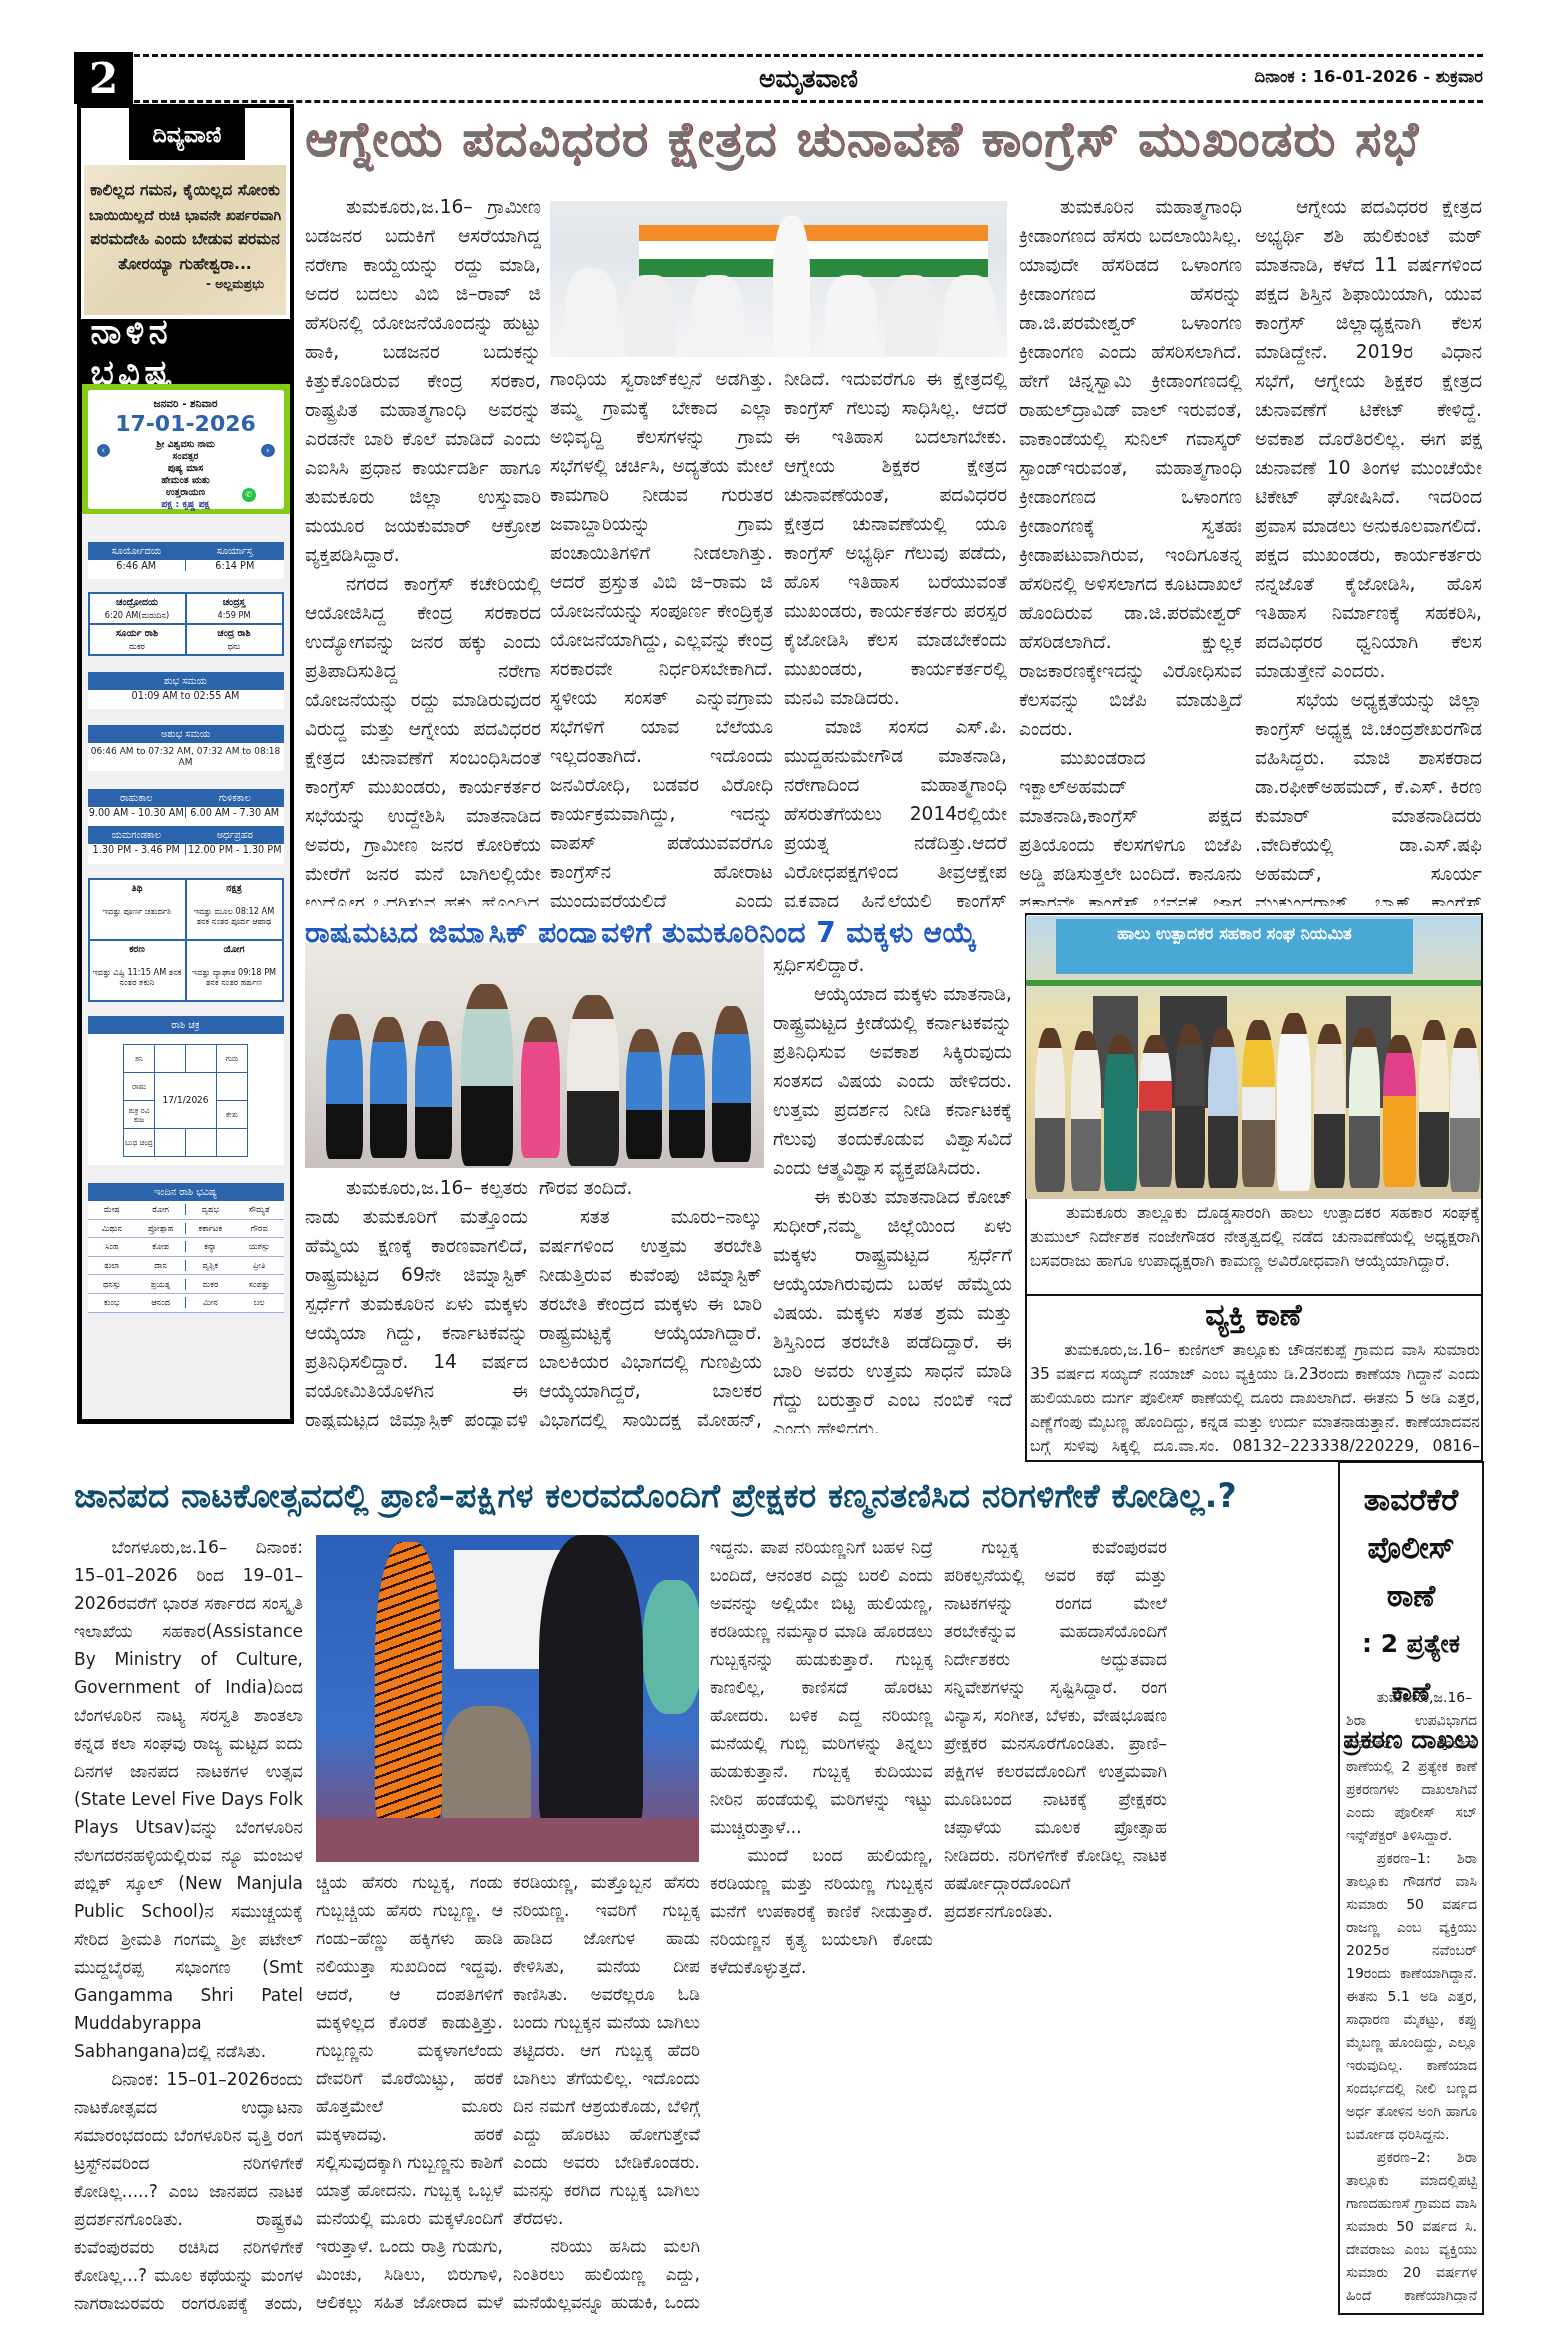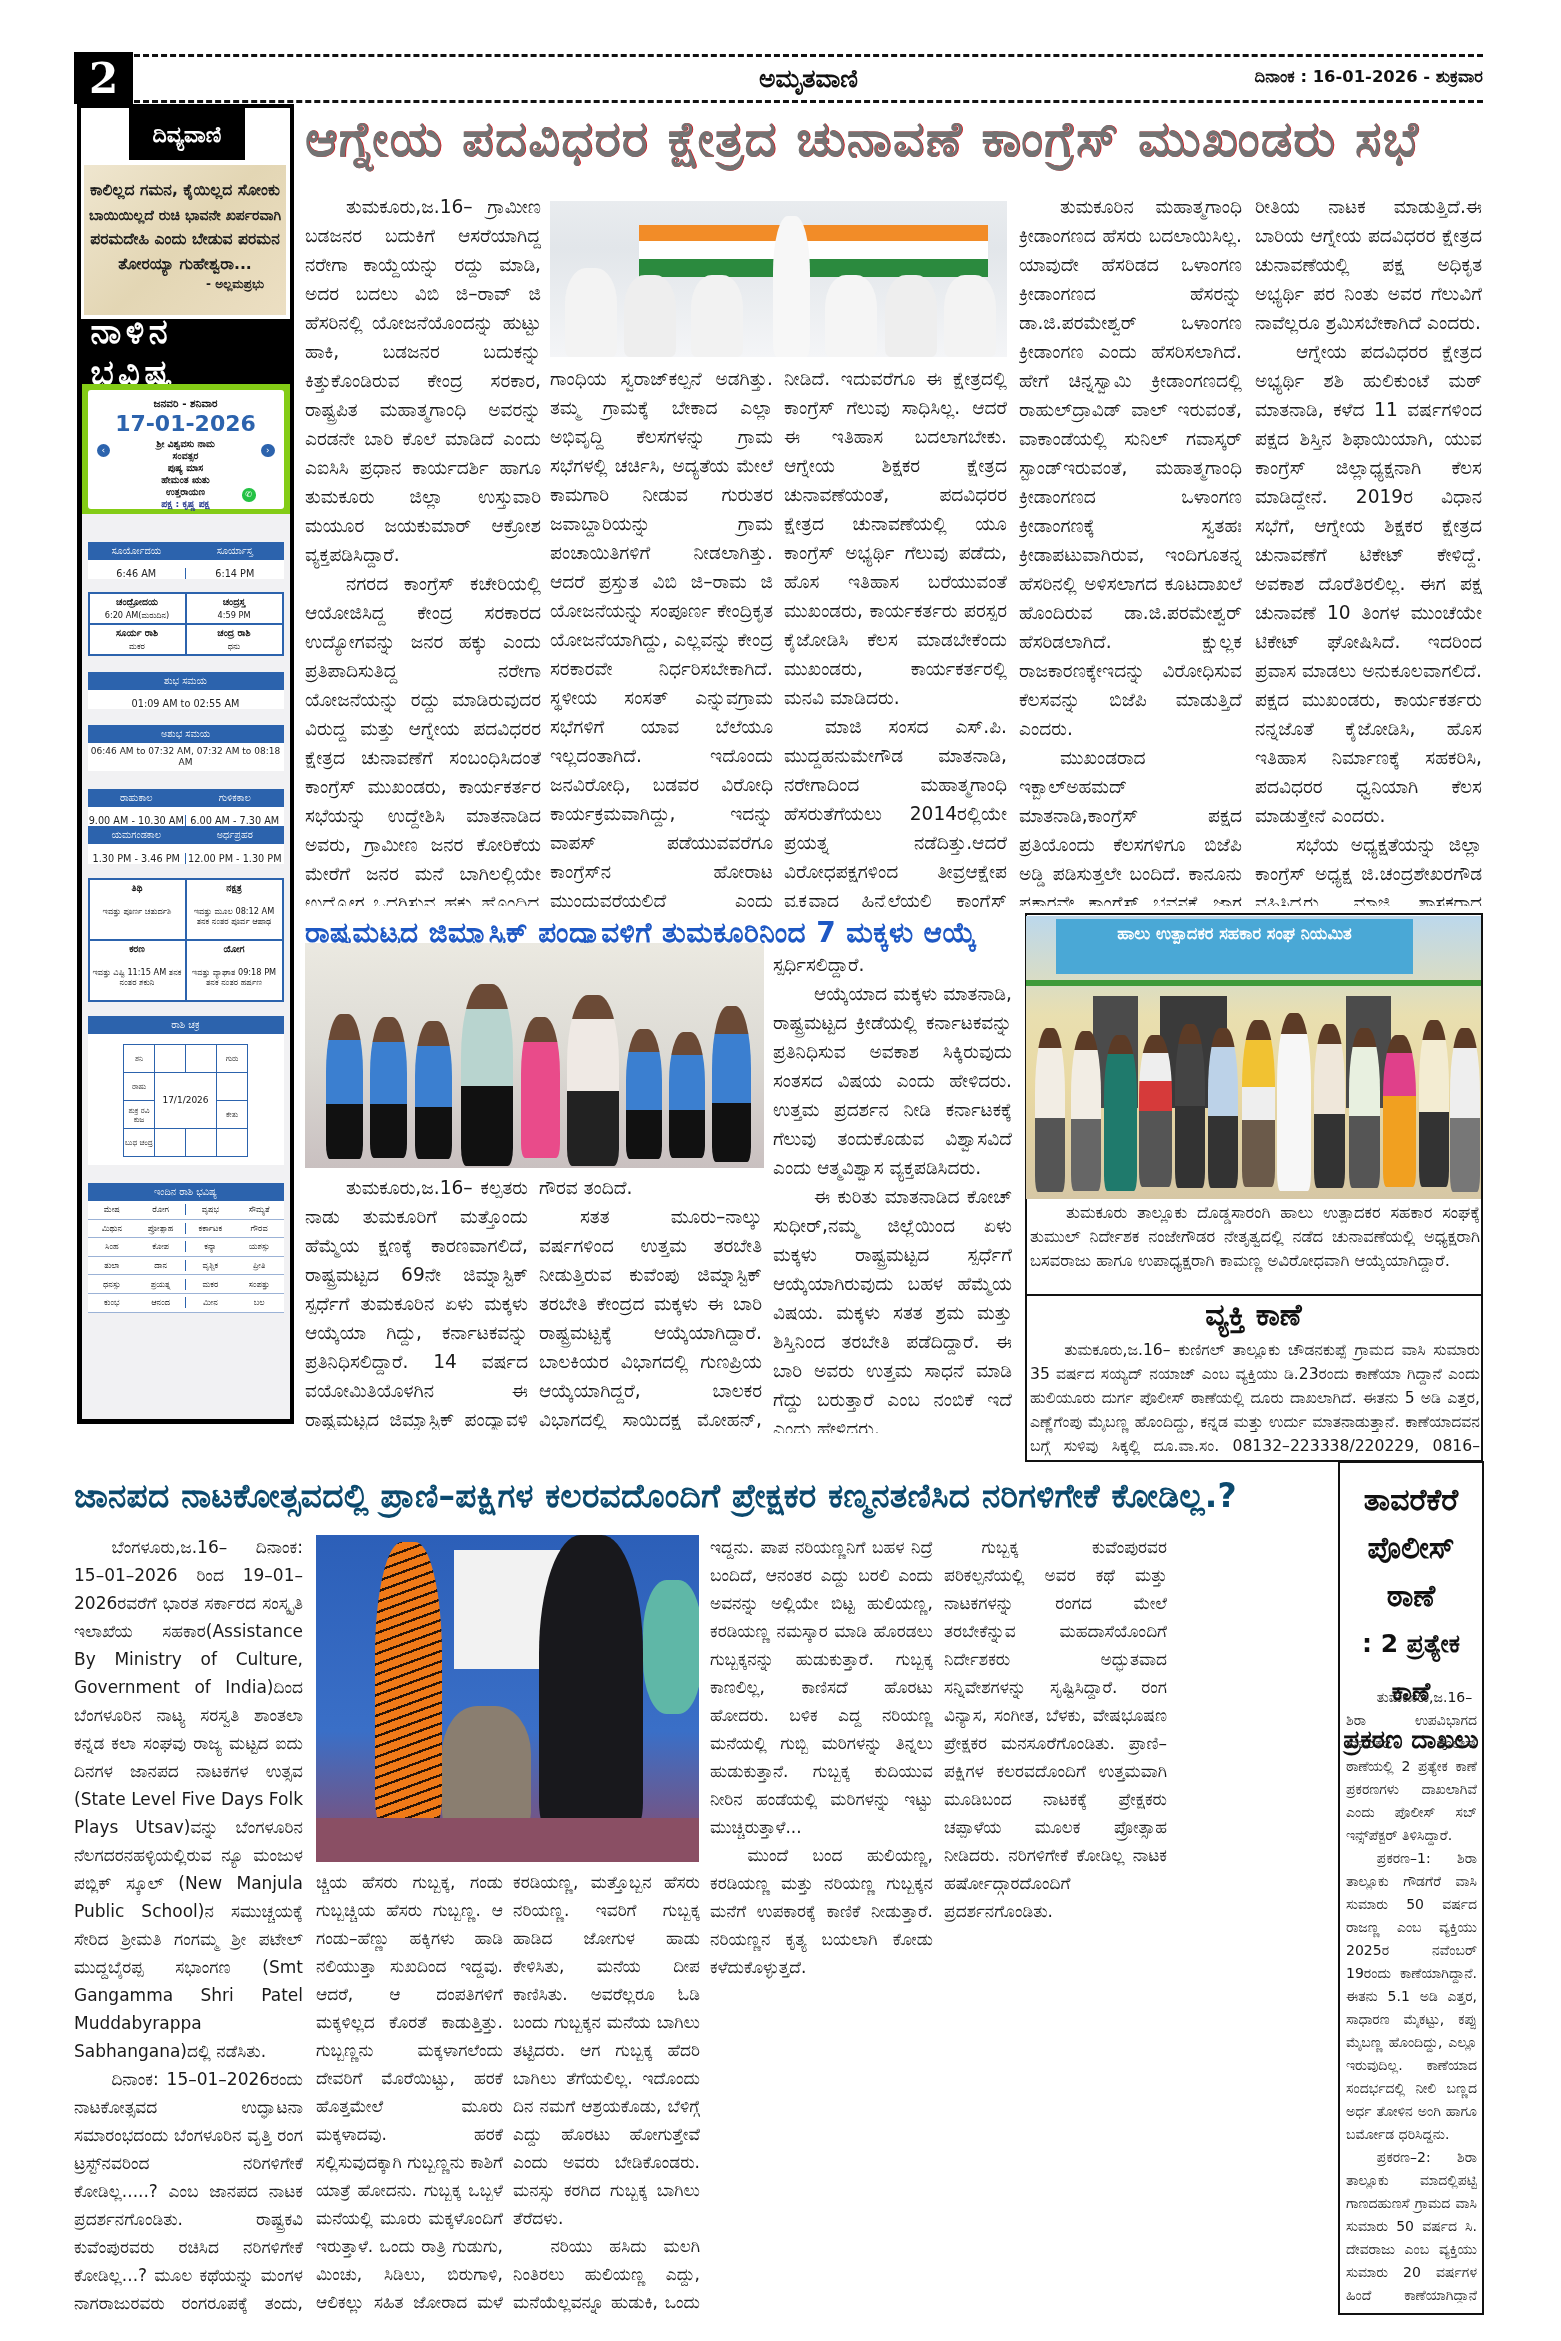--- a/index.html
+++ b/index.html
@@ -28,21 +28,21 @@
   #cal-card{position:absolute;left:6px;top:6px;width:196px;height:119px;background:#fff;border-radius:3px;text-align:center}
   #cal-month{font:bold 10.4px "DejaVu Sans",sans-serif;margin-top:7.4px}
   #cal-date{font:bold 22px "DejaVu Sans",sans-serif;color:#2c63ad;line-height:28px}
   .cal-line{font:bold 9.3px "DejaVu Sans",sans-serif;line-height:12px}
   #cal-paksha{color:#2b3d8f}
   .navbtn{position:absolute;top:54px;width:13.4px;height:13.4px;border-radius:50%;background:#2c63ad;color:#fff;font-size:9px;line-height:13.4px;text-align:center}
   #wa-icon{position:absolute;right:28px;bottom:7.4px;width:13.4px;height:13.4px;border-radius:50%;background:#25c245;color:#fff;font-size:8.2px;line-height:13.4px;text-align:center}
   .ptable{position:absolute;left:6px;width:196px;background:#fff;font-family:"DejaVu Sans",sans-serif}
   .ph{background:#2c63ad;color:#fff;font-size:9.7px;height:18px;display:flex;align-items:center}
   .ph span,.pv span{flex:1;text-align:center}
-  .pv{font-size:9.7px;min-height:19.3px;display:flex;align-items:flex-end;color:#222}
+  .pv{font-size:9.7px;min-height:19.3px;display:flex;align-items:flex-start;color:#222}
   .pv span+span,.ph span+span{border-left:0.7px solid #2c63ad}
   .box2{border:0.7px solid #2c63ad;display:grid;grid-template-columns:1fr 1fr}
   .box2 div{border:0.7px solid #2c63ad;text-align:center;font-size:8.2px;padding:3px 1.5px;line-height:10.4px}
   .box2 b{display:block;font-size:9.3px;margin-bottom:2.2px}
   .rasi{border-collapse:collapse;margin:10.4px auto}
   .rasi td{border:1.1px solid #2c63ad;width:31px;height:28px;font-size:7.4px;text-align:center;line-height:9px}
   .rb-row{display:flex;border-bottom:0.7px solid #9bb2d6;height:18.6px;align-items:center;font-size:8.2px}
   .rb-row span{flex:1;text-align:center}
   .rb-row span:nth-child(3){border-left:0.7px solid #2c63ad}
 
@@ -264,21 +264,20 @@
 </div>
 <div class="col" style="left:784px;top:364px;width:223px;height:543px">
   <p class="noindent">ನೀಡಿದೆ. ಇದುವರೆಗೂ ಈ ಕ್ಷೇತ್ರದಲ್ಲಿ ಕಾಂಗ್ರೆಸ್ ಗೆಲುವು ಸಾಧಿಸಿಲ್ಲ. ಆದರೆ ಈ ಇತಿಹಾಸ ಬದಲಾಗಬೇಕು. ಆಗ್ನೇಯ ಶಿಕ್ಷಕರ ಕ್ಷೇತ್ರದ ಚುನಾವಣೆಯಂತೆ, ಪದವಿಧರರ ಕ್ಷೇತ್ರದ ಚುನಾವಣೆಯಲ್ಲಿ ಯೂ ಕಾಂಗ್ರೆಸ್ ಅಭ್ಯರ್ಥಿ ಗೆಲುವು ಪಡೆದು, ಹೊಸ ಇತಿಹಾಸ ಬರೆಯುವಂತೆ ಮುಖಂಡರು, ಕಾರ್ಯಕರ್ತರು ಪರಸ್ಪರ ಕೈಜೋಡಿಸಿ ಕೆಲಸ ಮಾಡಬೇಕೆಂದು ಮುಖಂಡರು, ಕಾರ್ಯಕರ್ತರಲ್ಲಿ ಮನವಿ ಮಾಡಿದರು.</p>
   <p>ಮಾಜಿ ಸಂಸದ ಎಸ್.ಪಿ. ಮುದ್ದಹನುಮೇಗೌಡ ಮಾತನಾಡಿ, ನರೇಗಾದಿಂದ ಮಹಾತ್ಮಗಾಂಧಿ ಹೆಸರುತೆಗೆಯಲು 2014ರಲ್ಲಿಯೇ ಪ್ರಯತ್ನ ನಡೆದಿತ್ತು.ಆದರೆ ವಿರೋಧಪಕ್ಷಗಳಿಂದ ತೀವ್ರಆಕ್ಷೇಪ ವ್ಯಕ್ತವಾದ ಹಿನ್ನೆಲೆಯಲ್ಲಿ ಕಾಂಗ್ರೆಸ್ ಪಕ್ಷದ ಸಾಕ್ಷಿಗುಡ್ಡೆಯಾಗಿ ಅದನ್ನು ಉಳಿಸಿದ್ದರು. ಆದರೆ ಈಗ ಹೆಸರು ಬದಲಾಯಿಸುವ ಮೂಲಕ ಗಾಂಧಿ ವಿರೋಧಿ ಧೋರಣೆಯನ್ನು ಮುಂದುವರೆಸಿದ್ದಾರೆ. ಗ್ರಾಮೀಣ ಭಾಗದಲ್ಲಿ ಆಸ್ತಿ ಸೃಷ್ಟಿಗೆ, ಬಡವರ ಬದುಕಿಗೆ ಅಸರೆಯಾಗಿದ್ದ ಎಂಎನ್‌ಆರ್‌ಇಜಿಎ ಮರುಸ್ಥಾಪಿಸಬೇಕು ಎಂಬುದು ನಮ್ಮ ಆಗ್ರಹವಾಗಿದೆ ಎಂದರು.</p>
 </div>
 <div class="col" style="left:1019px;top:192px;width:223px;height:714px">
   <p>ತುಮಕೂರಿನ ಮಹಾತ್ಮಗಾಂಧಿ ಕ್ರೀಡಾಂಗಣದ ಹೆಸರು ಬದಲಾಯಿಸಿಲ್ಲ. ಯಾವುದೇ ಹೆಸರಿಡದ ಒಳಾಂಗಣ ಕ್ರೀಡಾಂಗಣದ ಹೆಸರನ್ನು ಡಾ.ಜಿ.ಪರಮೇಶ್ವರ್ ಒಳಾಂಗಣ ಕ್ರೀಡಾಂಗಣ ಎಂದು ಹೆಸರಿಸಲಾಗಿದೆ. ಹೇಗೆ ಚಿನ್ನಸ್ವಾಮಿ ಕ್ರೀಡಾಂಗಣದಲ್ಲಿ ರಾಹುಲ್‌ದ್ರಾವಿಡ್ ವಾಲ್ ಇರುವಂತೆ, ವಾಕಾಂಡೆಯಲ್ಲಿ ಸುನಿಲ್ ಗವಾಸ್ಕರ್ ಸ್ಟಾಂಡ್‌ಇರುವಂತೆ, ಮಹಾತ್ಮಗಾಂಧಿ ಕ್ರೀಡಾಂಗಣದ ಒಳಾಂಗಣ ಕ್ರೀಡಾಂಗಣಕ್ಕೆ ಸ್ವತಹಃ ಕ್ರೀಡಾಪಟುವಾಗಿರುವ, ಇಂದಿಗೂತನ್ನ ಹೆಸರಿನಲ್ಲಿ ಅಳಿಸಲಾಗದ ಕೂಟದಾಖಲೆ ಹೊಂದಿರುವ ಡಾ.ಜಿ.ಪರಮೇಶ್ವರ್ ಹೆಸರಿಡಲಾಗಿದೆ. ಕ್ಷುಲ್ಲಕ ರಾಜಕಾರಣಕ್ಕೇಇದನ್ನು ವಿರೋಧಿಸುವ ಕೆಲಸವನ್ನು ಬಿಜೆಪಿ ಮಾಡುತ್ತಿದೆ ಎಂದರು.</p>
   <p>ಮುಖಂಡರಾದ ಇಕ್ಬಾಲ್‌ಅಹಮದ್ ಮಾತನಾಡಿ,ಕಾಂಗ್ರೆಸ್ ಪಕ್ಷದ ಪ್ರತಿಯೊಂದು ಕೆಲಸಗಳಿಗೂ ಬಿಜೆಪಿ ಅಡ್ಡಿ ಪಡಿಸುತ್ತಲೇ ಬಂದಿದೆ. ಕಾನೂನು ಪ್ರಕಾರವೇ ಕಾಂಗ್ರೆಸ್ ಭವನಕ್ಕೆ ಜಾಗ ಮಂಜೂರಾಗಿ, ಖಾತೆ ಮಾಡಿಸಿಕೊಳ್ಳಲು ಹೋದಾಗಲು ಅಡ್ಡಿಪಡಿಸಿದ್ದರು. ಜೊತೆಗೆ, ಕ್ರೀಡಾ ಸಂಸ್ಥೆಗಳು, ಕ್ರೀಡಾಪಟುಗಳ ಕೋರಿಕೆ ಮೇರೆಗೆ ಕ್ರೀಡಾಪಟುವಾಗಿರುವ ಡಾ.ಜಿ.ಪರಮೇಶ್ವರ್ ಅವರ ಹೆಸರನ್ನು ಒಳಾಂಗಣ ಕ್ರೀಡಾಂಗಣಕ್ಕೆ ಇಟ್ಟಿರುವುದನ್ನು ಸಹಿಸದೆ ವಿರೋಧಿಸುತ್ತಿದೆ. ಕಾಂಗ್ರೆಸ್ ಕಾರ್ಯಕರ್ತರು ಇದಕ್ಕೆ ಪ್ರತಿರೋಧತೋರಬೇಕಿದೆ. ವಿಬಿ ಜಿ ರಾಮ ಜಿ ಹೆಸರಿನಲ್ಲಿ ಬಡವರ ಬದುಕಿಗೆ ಕೊಳ್ಳಿ ಇಟ್ಟು,ಈಗ ಮಹಾತ್ಮಗಾಂಧಿ ಸ್ಟೇಡಿಯಂ ಹೆಸರಿನಲ್ಲಿ ಮೊಸಳೆ ಕಣ್ಣೀರು ಹಾಕುತ್ತಿದೆ. ತಮ್ಮ ತಪ್ಪುಗಳನ್ನು ಮರೆ ಮಾಚಲು ಈ</p>
 </div>
 <div class="col" style="left:1255px;top:192px;width:227px;height:714px">
-  <p class="noindent">ರೀತಿಯ ನಾಟಕ ಮಾಡುತ್ತಿದೆ.ಈ ಬಾರಿಯ ಆಗ್ನೇಯ ಪದವಿಧರರ ಕ್ಷೇತ್ರದ ಚುನಾವಣೆಯಲ್ಲಿ ಪಕ್ಷ ಅಧಿಕೃತ ಅಭ್ಯರ್ಥಿ ಪರ ನಿಂತು ಅವರ ಗೆಲುವಿಗೆ ನಾವೆಲ್ಲರೂ ಶ್ರಮಿಸಬೇಕಾಗಿದೆ ಎಂದರು.</p>
   <p>ಆಗ್ನೇಯ ಪದವಿಧರರ ಕ್ಷೇತ್ರದ ಅಭ್ಯರ್ಥಿ ಶಶಿ ಹುಲಿಕುಂಟೆ ಮಠ್ ಮಾತನಾಡಿ, ಕಳೆದ 11 ವರ್ಷಗಳಿಂದ ಪಕ್ಷದ ಶಿಸ್ತಿನ ಶಿಫಾಯಿಯಾಗಿ, ಯುವ ಕಾಂಗ್ರೆಸ್ ಜಿಲ್ಲಾಧ್ಯಕ್ಷನಾಗಿ ಕೆಲಸ ಮಾಡಿದ್ದೇನೆ. 2019ರ ವಿಧಾನ ಸಭೆಗೆ, ಆಗ್ನೇಯ ಶಿಕ್ಷಕರ ಕ್ಷೇತ್ರದ ಚುನಾವಣೆಗೆ ಟಿಕೇಟ್ ಕೇಳಿದ್ದೆ. ಅವಕಾಶ ದೊರೆತಿರಲಿಲ್ಲ. ಈಗ ಪಕ್ಷ ಚುನಾವಣೆ 10 ತಿಂಗಳ ಮುಂಚೆಯೇ ಟಿಕೇಟ್ ಘೋಷಿಸಿದೆ. ಇದರಿಂದ ಪ್ರವಾಸ ಮಾಡಲು ಅನುಕೂಲವಾಗಲಿದೆ. ಪಕ್ಷದ ಮುಖಂಡರು, ಕಾರ್ಯಕರ್ತರು ನನ್ನಜೊತೆ ಕೈಜೋಡಿಸಿ, ಹೊಸ ಇತಿಹಾಸ ನಿರ್ಮಾಣಕ್ಕೆ ಸಹಕರಿಸಿ, ಪದವಿಧರರ ಧ್ವನಿಯಾಗಿ ಕೆಲಸ ಮಾಡುತ್ತೇನೆ ಎಂದರು.</p>
   <p>ಸಭೆಯ ಅಧ್ಯಕ್ಷತೆಯನ್ನು ಜಿಲ್ಲಾ ಕಾಂಗ್ರೆಸ್ ಅಧ್ಯಕ್ಷ ಜಿ.ಚಂದ್ರಶೇಖರಗೌಡ ವಹಿಸಿದ್ದರು. ಮಾಜಿ ಶಾಸಕರಾದ ಡಾ.ರಫೀಕ್‌ಅಹಮದ್, ಕೆ.ಎಸ್. ಕಿರಣ ಕುಮಾರ್ ಮಾತನಾಡಿದರು .ವೇದಿಕೆಯಲ್ಲಿ ಡಾ.ಎಸ್.ಷಫಿ ಅಹಮದ್, ಸೂರ್ಯ ಮುಕುಂದರಾಜ್, ಬ್ಲಾಕ್ ಕಾಂಗ್ರೆಸ್ ಅಧ್ಯಕ್ಷರಾದ ಫೈಯಾಜ್, ಮಹೇಶ್, ಪಾಲಿಕೆ ಸದಸ್ಯರಾದ ನಯಾಜ್, ಒಬಿಸಿ ಘಟಕದ ಅನಿಲ್, ಕೆಂಚಮಾರಯ್ಯ, ರಾಮಕೃಷ್ಣ, ರೇವಣಸಿದ್ದಯ್ಯ ಸೇರಿದಂತೆ ಹಲವರು ಉಪಸ್ಥಿತರಿದ್ದರು.</p>
 </div>
 
 <div id="hl-gym" class="abs">ರಾಷ್ಟ್ರಮಟ್ಟದ ಜಿಮ್ನಾಸ್ಟಿಕ್ ಪಂದ್ಯಾವಳಿಗೆ ತುಮಕೂರಿನಿಂದ 7 ಮಕ್ಕಳು ಆಯ್ಕೆ</div>
 <div id="photo-gym" class="photo">
   <div class="person" style="left:21px;top:71px;width:37px;height:145px;background:linear-gradient(180deg,#6b4a36 0 18%,#3b7fd0 18% 62%,#111 62%)"></div>
   <div class="person" style="left:65px;top:74px;width:37px;height:141px;background:linear-gradient(180deg,#6b4a36 0 18%,#3b7fd0 18% 62%,#111 62%)"></div>
   <div class="person" style="left:110px;top:78px;width:37px;height:138px;background:linear-gradient(180deg,#6b4a36 0 18%,#3b7fd0 18% 62%,#111 62%)"></div>
   <div class="person" style="left:156px;top:41px;width:52px;height:182px;background:linear-gradient(180deg,#6b4a36 0 14%,#b8d4cf 14% 56%,#111 56%)"></div>

